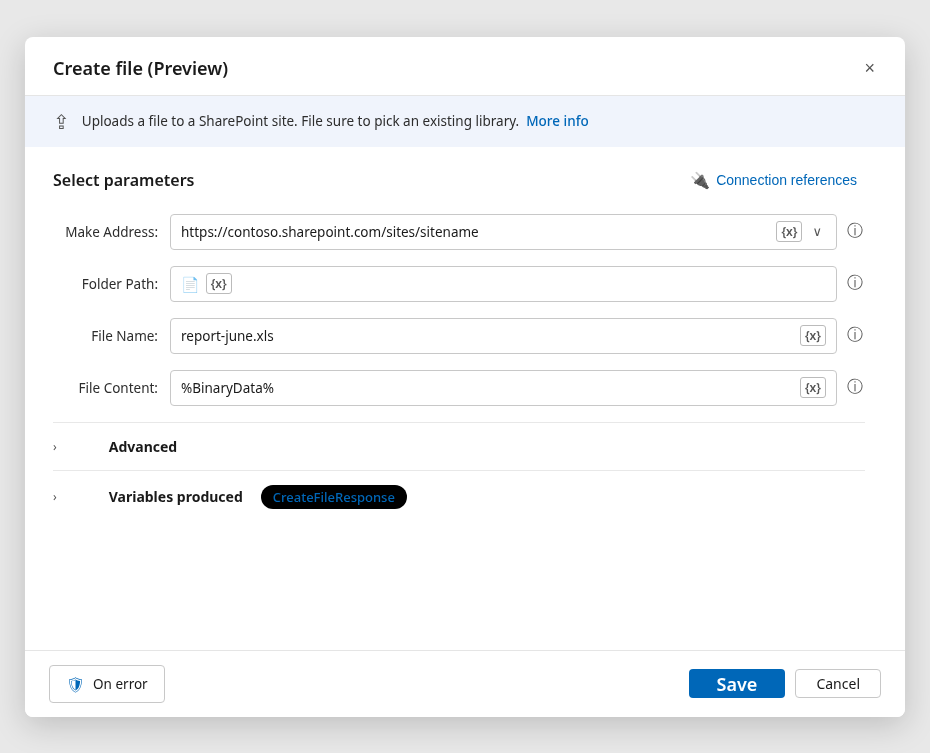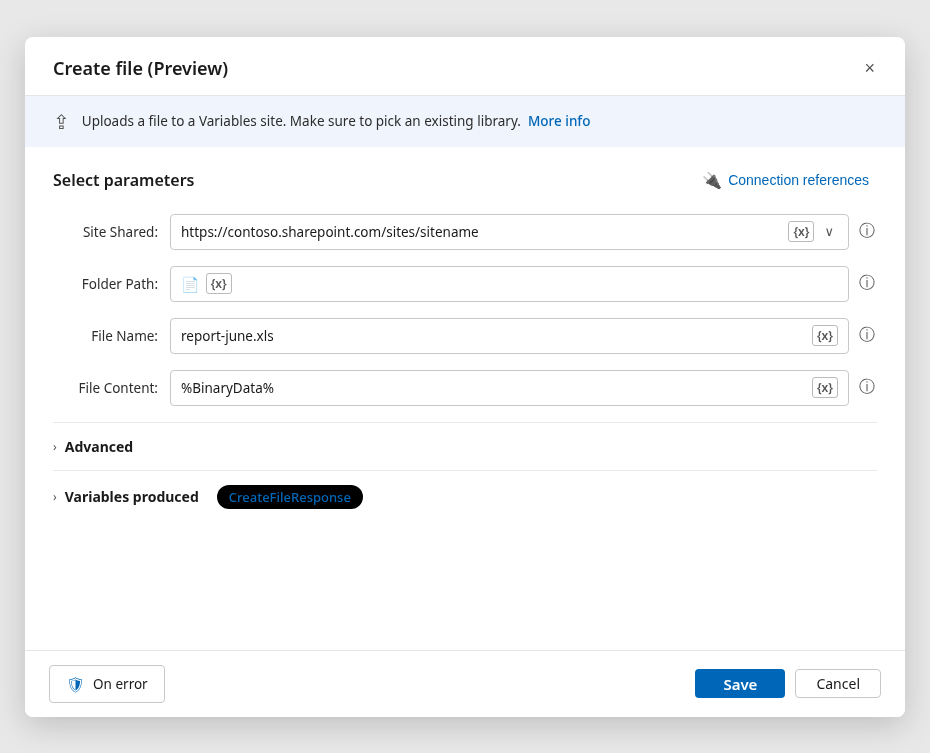--- a/index.html
+++ b/index.html
@@ -64,21 +64,21 @@
     }
     .info-link {
       color: #0067b8;
       text-decoration: none;
       font-weight: 500;
     }
 
     
     .dialog-body {
       flex: 1;
-      padding: 20px 28px 16px 28px;
+      padding: 20px 40px 16px 28px;
       overflow-y: auto;
     }
 
     
     .section-header {
       display: flex;
       align-items: center;
       justify-content: space-between;
       margin-bottom: 20px;
     }
@@ -185,20 +185,21 @@
       user-select: none;
     }
     .chevron-right {
       font-size: 12px;
       color: #555;
     }
     .collapsible-label {
       font-weight: 700;
       font-size: 14px;
       color: #1a1a1a;
+      margin-left: 44px;
     }
     .var-badge {
       background: #000000;
       color: #0067b8;
       border-radius: 12px;
       padding: 3px 12px;
       font-size: 13px;
       font-weight: 500;
       margin-left: 10px;
     }
@@ -229,21 +230,21 @@
     .footer-right {
       display: flex;
       gap: 10px;
     }
     .save-btn {
       background: #0067b8;
       color: #fff;
       border: none;
       border-radius: 4px;
       padding: 0 28px;
-      font-size: 15px;
+      font-size: 18px;
       font-weight: 600;
       cursor: pointer;
       font-family: inherit;
     }
     .cancel-btn {
       background: #fff;
       color: #1a1a1a;
       border: 1px solid #c8c8c8;
       border-radius: 4px;
       padding: 4px 20px;
@@ -263,37 +264,37 @@
 <div class="dialog">
 
   <div class="dialog-header">
     <span class="dialog-title">Create file (Preview)</span>
     <button class="close-btn">×</button>
   </div>
 
   <div class="info-banner">
     <span class="info-icon">⇪</span>
     <span>
-      <span>Uploads a file to a Variables site. Make sure to pick an existing library.</span>
+      <span>Uploads a file to a SharePoint site. File sure to pick an existing library.</span>
       &nbsp;<a class="info-link" href="#">More info</a>
     </span>
   </div>
 
   <div class="dialog-body">
 
     <div class="section-header">
       <span class="section-title">Select parameters</span>
       <button class="conn-ref-btn">
         <span class="plug-icon">🔌</span>
         <span>Connection references</span>
       </button>
     </div>
 
     <div class="form-row">
-      <span class="form-label">Site Shared:</span>
+      <span class="form-label">Make Address:</span>
       <div class="field-wrapper">
         <div class="field-input-area">
           <input type="text" value="https://contoso.sharepoint.com/sites/sitename" style="">
           <span class="field-badge">{x}</span>
           <button class="chevron-btn">∨</button>
         </div>
         <button class="info-circle-btn">ⓘ</button>
       </div>
     </div>
 

